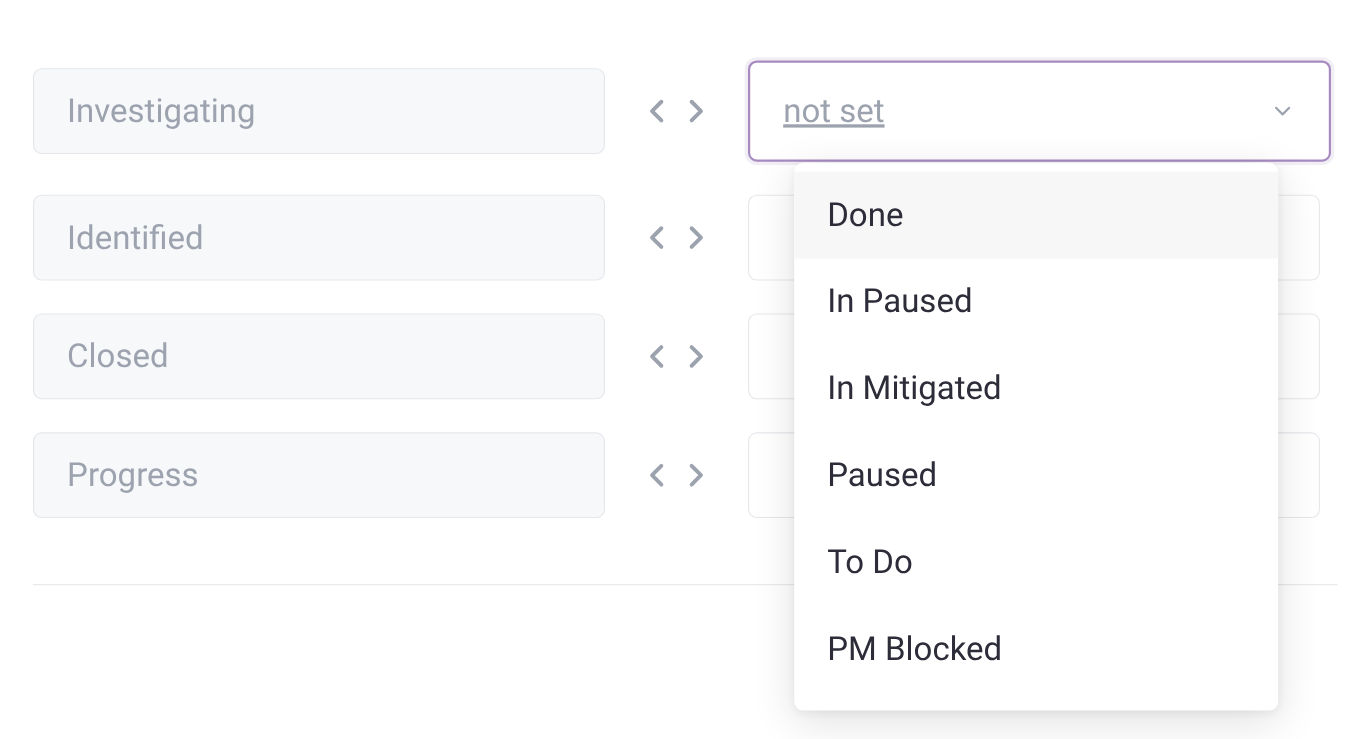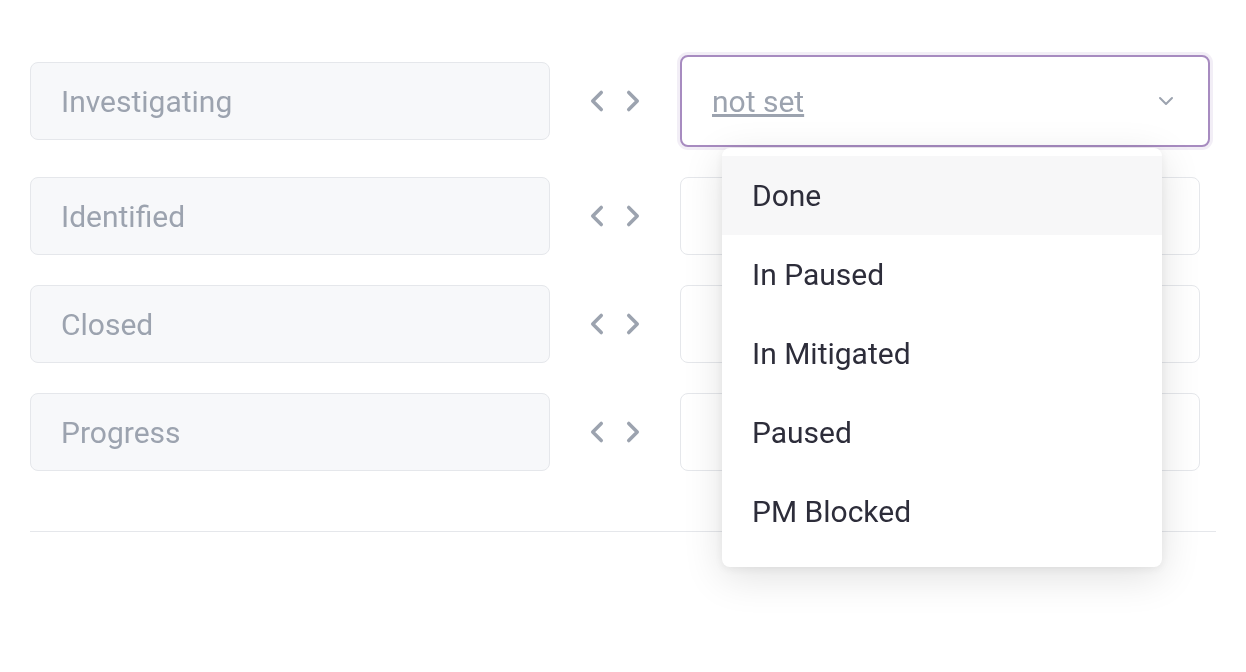--- a/index.html
+++ b/index.html
@@ -195,15 +195,18 @@
   <div class="dropdown-item">
     <span>In Paused</span>
   </div>
   <div class="dropdown-item">
     <span>In Mitigated</span>
   </div>
   <div class="dropdown-item">
     <span>Paused</span>
   </div>
   <div class="dropdown-item">
+    <span>To Do</span>
+  </div>
+  <div class="dropdown-item">
     <span>PM Blocked</span>
   </div>
 </div>
 
 </body></html>

